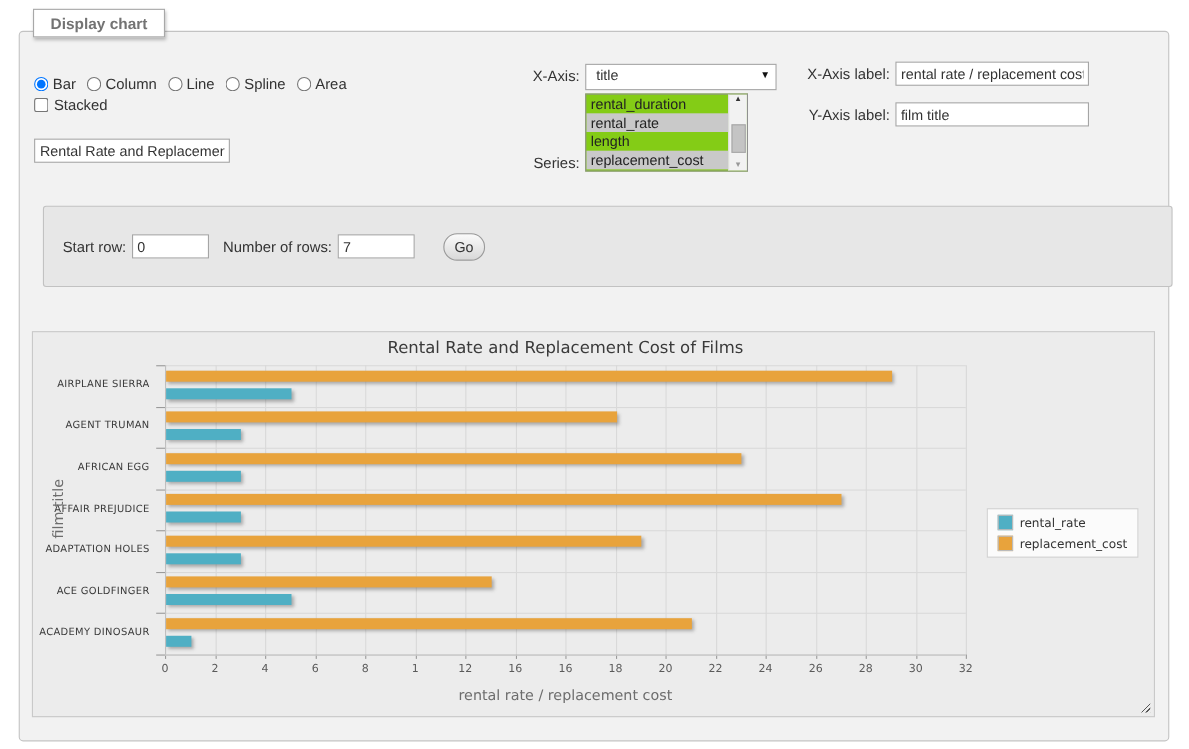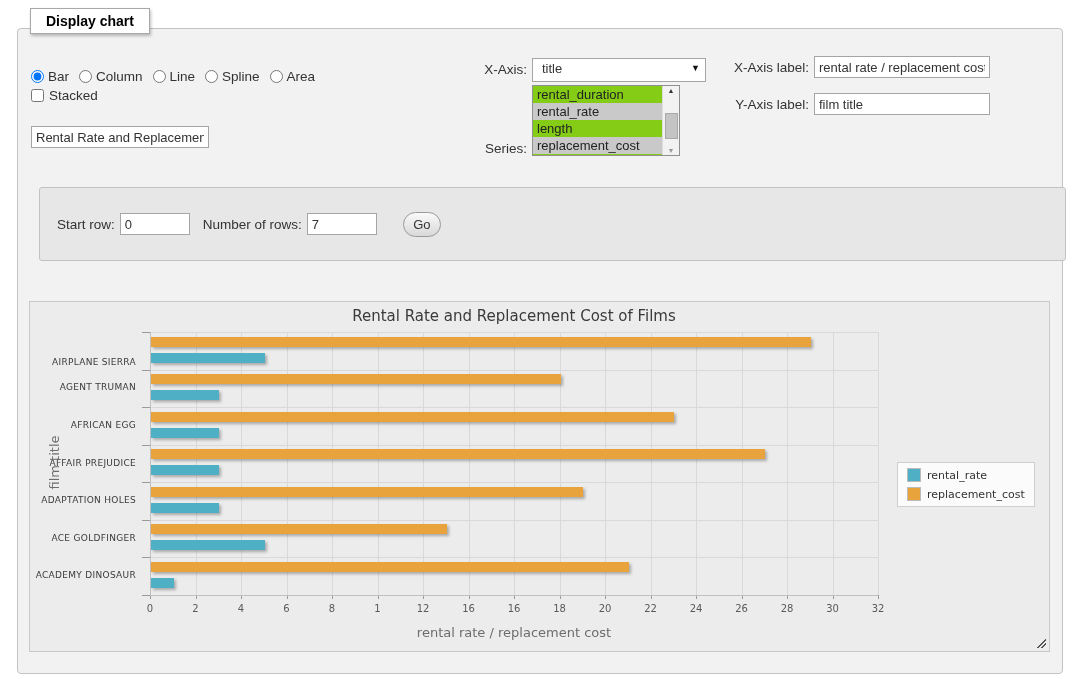--- a/index.html
+++ b/index.html
@@ -2,21 +2,21 @@
 <html><head>
 <meta charset="utf-8">
 <style>
   html,body{margin:0;padding:0;background:#fff;width:1081px;height:681px;overflow:hidden;
     font-family:"Liberation Sans",sans-serif;}
   .page{position:relative;width:1081px;height:681px;background:#fff;}
   .fieldset{position:absolute;left:17px;top:28px;width:1044px;height:644px;
     border:1px solid #c3c3c3;border-radius:4px;background:#f2f2f2;}
   .legend-box{position:absolute;left:30px;top:8px;z-index:3;background:#fff;
     border:1px solid #a8a8a8;box-shadow:1px 2px 3px rgba(0,0,0,.25);
-    padding:4px 15px;font-size:14px;font-weight:bold;color:#000000;}
+    padding:4px 15px;font-size:14px;font-weight:bold;color:#737373;}
   
   .ctl-label{position:absolute;font-size:13.5px;color:#333;white-space:nowrap;}
   .radio-row{position:absolute;left:13px;top:40px;display:flex;align-items:center;gap:4px;
     font-size:13.5px;color:#333;}
   .radio-row label{display:flex;align-items:center;gap:4px;margin-right:6px;}
   .chk-row{position:absolute;left:13px;top:59px;display:flex;align-items:center;gap:5px;
     font-size:13.5px;color:#333;}
   input[type=radio],input[type=checkbox]{margin:0;}
   .txt{position:absolute;height:18px;border:1px solid #a5a5a5;background:#fff;
     font-family:"Liberation Sans",sans-serif;font-size:13px;color:#333;padding:1px 4px;}
@@ -198,21 +198,21 @@
         <div class="gl" style="left: 120px; top: 217.857px; width: 728px; height: 1px;"></div>
         <div class="tick" style="left: 112px; top: 217.857px; width: 8px; height: 1px;"></div>
         <div class="gl" style="left: 120px; top: 255.429px; width: 728px; height: 1px;"></div>
         <div class="tick" style="left: 112px; top: 255.429px; width: 8px; height: 1px;"></div>
         <div class="gl" style="left: 120px; top: 293px; width: 728px; height: 1px;"></div>
         <div class="tick" style="left: 112px; top: 293px; width: 8px; height: 1px;"></div>
         <div class="axisline" style="left: 120px; top: 30px; width: 1px; height: 263px;"></div>
         <div class="axisline" style="left: 120px; top: 293px; width: 728px; height: 1px;"></div>
         <div class="bar" style="left: 121px; top: 34.5px; width: 659.75px; height: 10px; background: rgb(232, 163, 60);"></div>
         <div class="bar" style="left: 121px; top: 50.5px; width: 113.75px; height: 10px; background: rgb(79, 175, 196);"></div>
-        <div class="cat-label" style="left: 0px; width: 106px; top: 42.7857px; margin-top: 12px;">AIRPLANE SIERRA</div>
+        <div class="cat-label" style="left: 0px; width: 106px; top: 42.7857px;">AIRPLANE SIERRA</div>
         <div class="bar" style="left: 121px; top: 72.0714px; width: 409.5px; height: 10px; background: rgb(232, 163, 60);"></div>
         <div class="bar" style="left: 121px; top: 88.0714px; width: 68.25px; height: 10px; background: rgb(79, 175, 196);"></div>
         <div class="cat-label" style="left: 0px; width: 106px; top: 80.3571px;">AGENT TRUMAN</div>
         <div class="bar" style="left: 121px; top: 109.643px; width: 523.25px; height: 10px; background: rgb(232, 163, 60);"></div>
         <div class="bar" style="left: 121px; top: 125.643px; width: 68.25px; height: 10px; background: rgb(79, 175, 196);"></div>
         <div class="cat-label" style="left: 0px; width: 106px; top: 117.929px;">AFRICAN EGG</div>
         <div class="bar" style="left: 121px; top: 147.214px; width: 614.25px; height: 10px; background: rgb(232, 163, 60);"></div>
         <div class="bar" style="left: 121px; top: 163.214px; width: 68.25px; height: 10px; background: rgb(79, 175, 196);"></div>
         <div class="cat-label" style="left: 0px; width: 106px; top: 155.5px;">AFFAIR PREJUDICE</div>
         <div class="bar" style="left: 121px; top: 184.786px; width: 432.25px; height: 10px; background: rgb(232, 163, 60);"></div>

